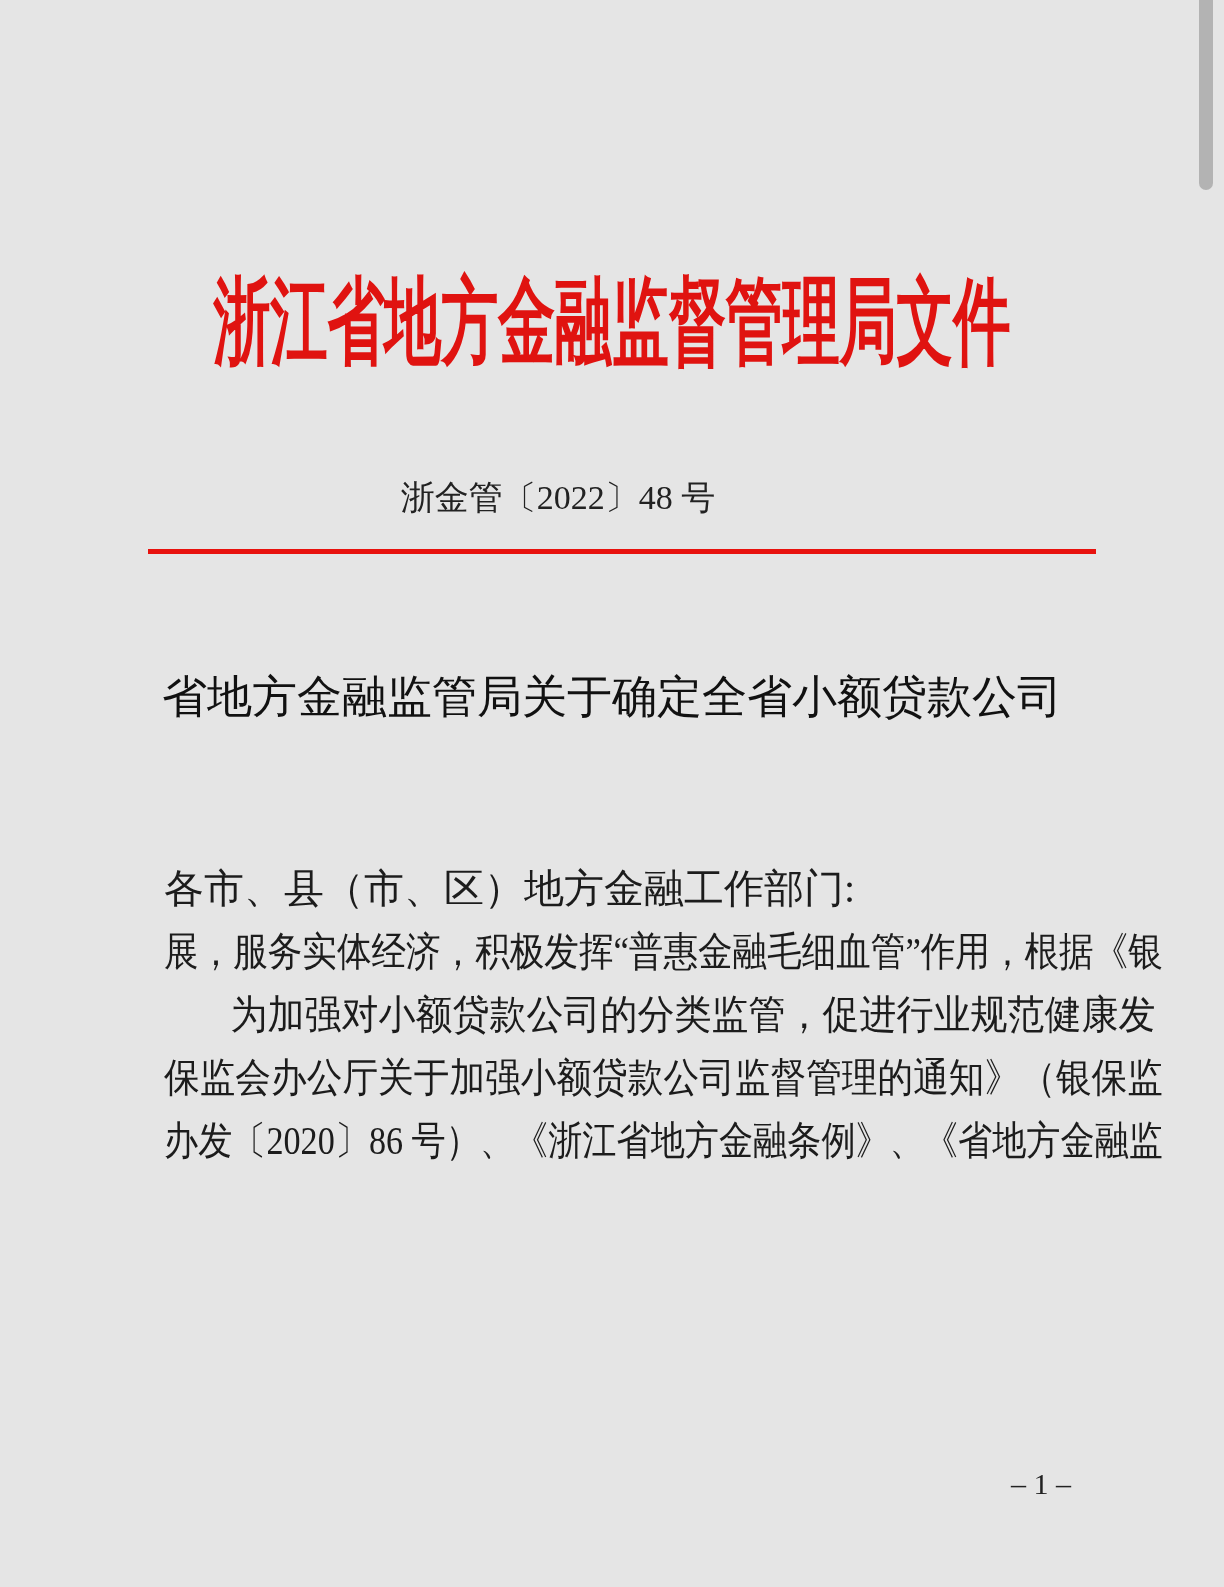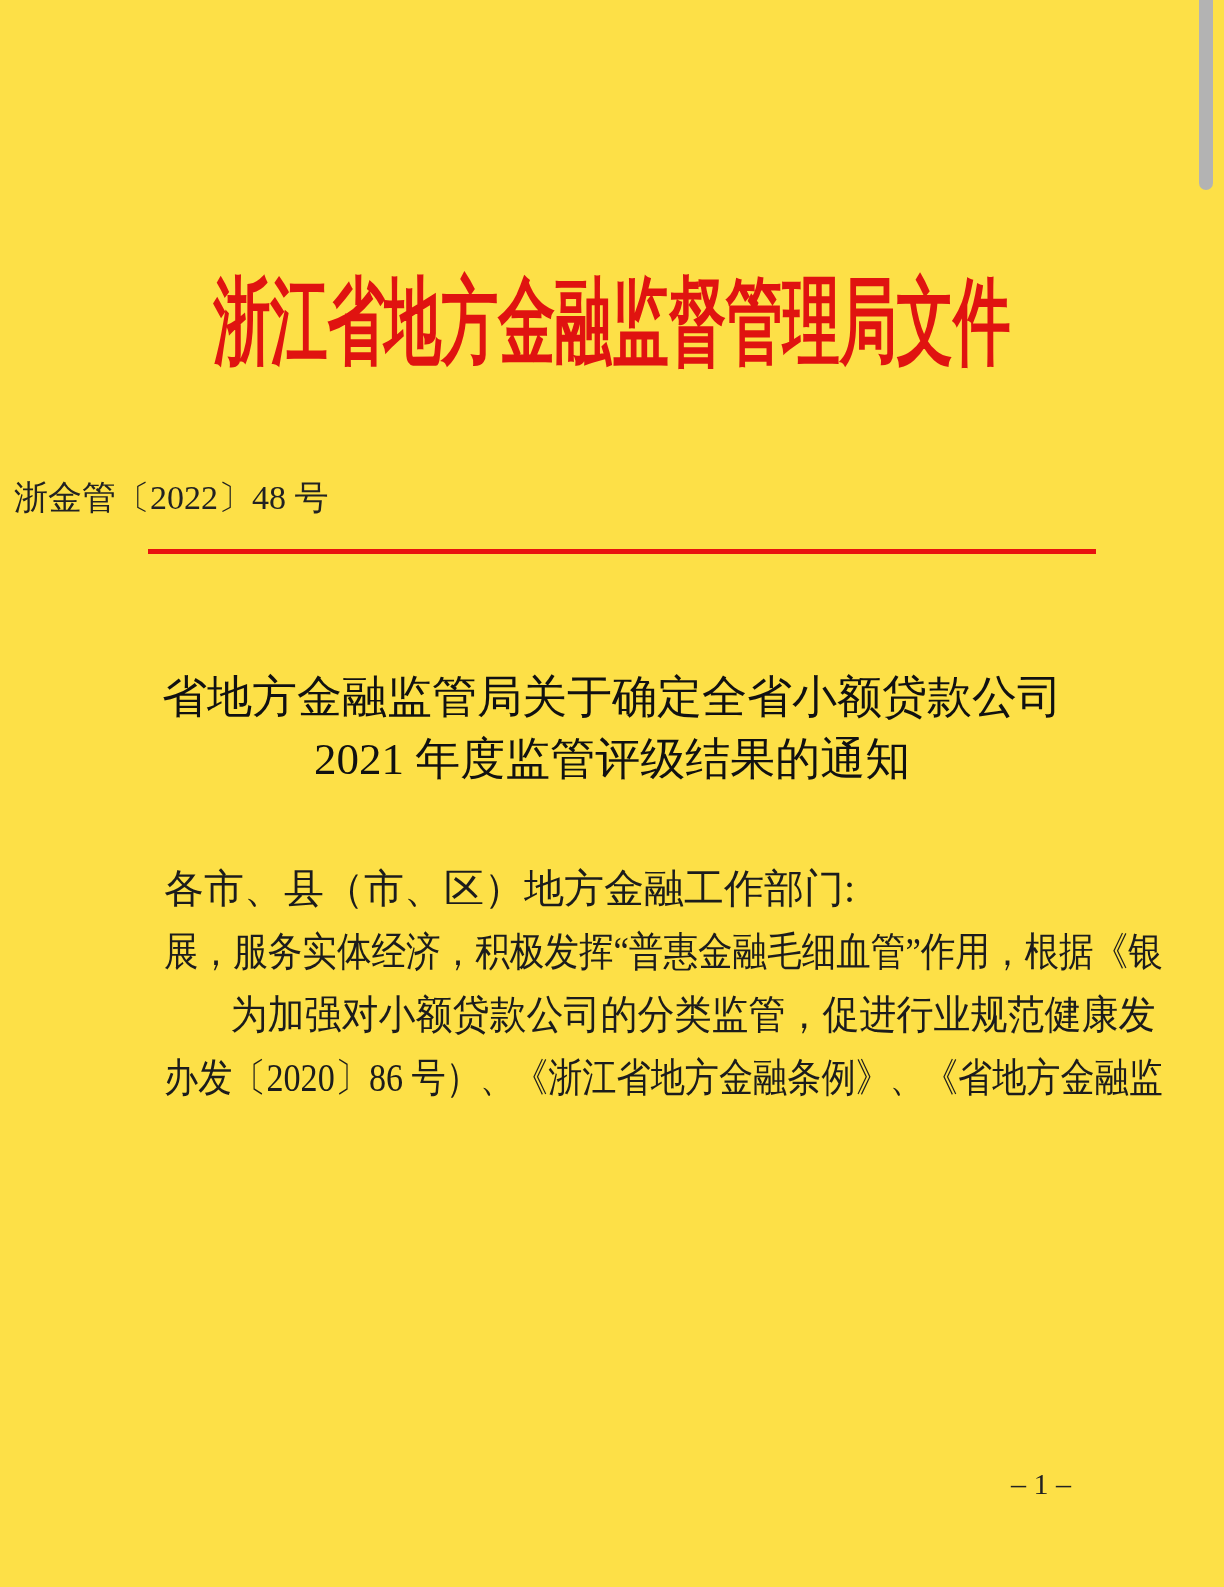--- a/index.html
+++ b/index.html
@@ -1,20 +1,20 @@
 <!DOCTYPE html>
 <html><head>
 <meta charset="utf-8">
 <style>
   html, body { margin: 0; padding: 0; background: #ffffff; }
   .page {
     position: relative;
     width: 1224px;
     height: 1587px;
-    background: #fde047;
+    background: #e5e5e5;
     overflow: hidden;
     font-family: "Liberation Serif", "DejaVu Serif", serif;
   }
 
   
   .scroll-thumb {
     position: absolute;
     left: 1199px;
     top: -8px;
     width: 14px;
@@ -42,20 +42,22 @@
     letter-spacing: 0;
   }
 
   
   .docnum-row {
     position: absolute;
     left: 0;
     top: 481px;
     width: 1014px;
     display: flex;
+    justify-content: center;
+    padding-left: 44px;
   }
   .doc-number {
     font-size: 34px;
     line-height: 34px;
     color: #222222;
     white-space: nowrap;
     margin-left: 14px;
   }
 
   
@@ -123,33 +125,35 @@
   </div>
 
   <div class="docnum-row">
     <span class="doc-number">浙金管〔2022〕48 号</span>
   </div>
 
   <div class="red-rule"></div>
 
   <div class="doc-title">
     <div>省地方金融监管局关于确定全省小额贷款公司</div>
-    <div>2021 年度监管评级结果的通知</div>
   </div>
 
   <div class="body-block">
     <div class="body-line">
       <span>各市、县（市、区）地方金融工作部门:</span>
     </div>
     <div class="body-line">
       <span class="fit-left" style="transform: scaleX(0.8644);">展，服务实体经济，积极发挥“普惠金融毛细血管”作用，根据《银</span>
     </div>
     <div class="body-line">
       <span class="fit-left indent" style="transform: scaleX(0.9249);">为加强对小额贷款公司的分类监管，促进行业规范健康发</span>
     </div>
     <div class="body-line">
+      <span class="fit-left" style="transform: scaleX(0.8919);">保监会办公厅关于加强小额贷款公司监督管理的通知》（银保监</span>
+    </div>
+    <div class="body-line">
       <span class="fit-left" style="transform: scaleX(0.8538);">办发〔2020〕86 号）、《浙江省地方金融条例》、《省地方金融监</span>
     </div>
   </div>
 
   <div class="page-num">– 1 –</div>
 
 </div>
 
 </body></html>

